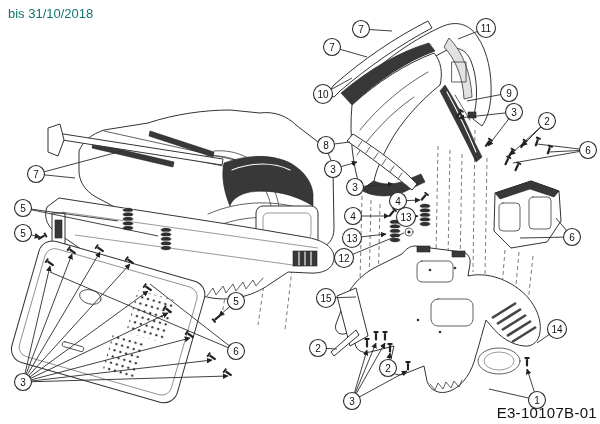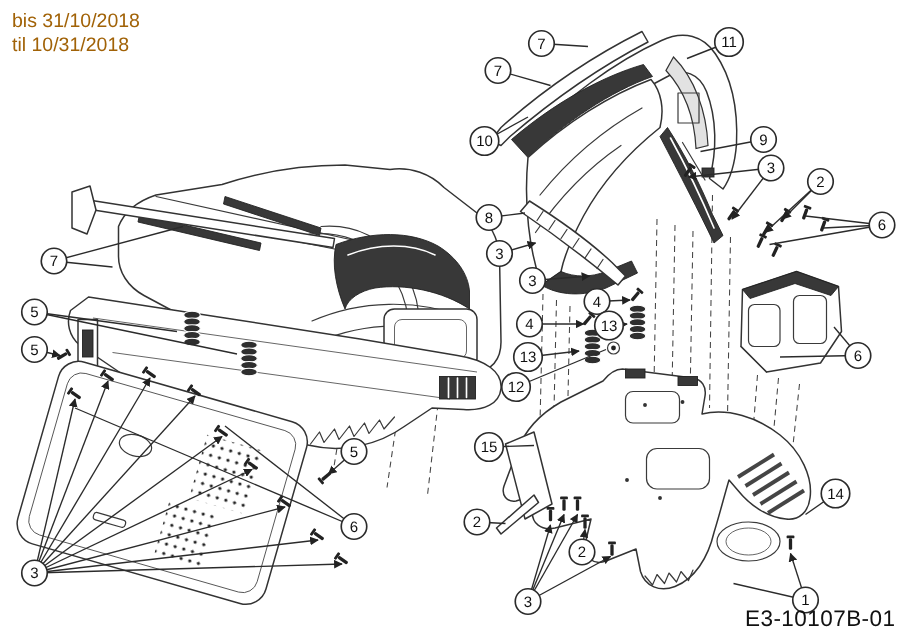--- a/index.html
+++ b/index.html
@@ -1,19 +1,19 @@
 <!DOCTYPE html>
 <html><head>
 <meta charset="utf-8">
 <style>
   html,body{margin:0;padding:0;background:#fff;}
   #stage{position:relative;width:600px;height:424px;background:#fff;overflow:hidden;
          font-family:"Liberation Sans",sans-serif;}
   #stage svg{position:absolute;left:0;top:0;}
-  .validity{position:absolute;left:8px;top:6px;color:#a16207;font-size:13px;line-height:16px;}
+  .validity{position:absolute;left:8px;top:6px;color:#0f766e;font-size:13px;line-height:16px;}
   .validity div{white-space:pre;}
   .diagram-code{position:absolute;right:3px;bottom:3px;color:#111;font-size:15px;
                 letter-spacing:0.3px;font-weight:500;}
   
   .ol{fill:#fff;stroke:#333;stroke-width:1;stroke-linejoin:round;}
   .ln{fill:none;stroke:#3a3a3a;stroke-width:0.8;stroke-linejoin:round;stroke-linecap:round;}
   .lnf{fill:none;stroke:#555;stroke-width:0.6;}
   .dk{fill:#383838;stroke:#222;stroke-width:0.6;}
   .wl{fill:none;stroke:#fff;stroke-width:1.1;stroke-linecap:round;}
   .dash{fill:none;stroke:#444;stroke-width:0.7;stroke-dasharray:4 3;}
@@ -368,17 +368,16 @@
           <line x1="537" y1="400" x2="489" y2="389" class="leader"></line>
           <line x1="537" y1="400" x2="527" y2="369" class="leader" marker-end="url(#arrowhead)"></line>
           <circle cx="537" cy="400" r="8.5" class="callout-circle"></circle>
           <text x="537" y="403.5" class="callout-text">1</text>
         </g>
       </g>
   </svg>
 
   <div class="validity">
     <div>bis 31/10/2018</div>
-    <div>til 10/31/2018</div>
   </div>
 
   <div class="diagram-code">E3-10107B-01</div>
 </div>
 
 </body></html>

